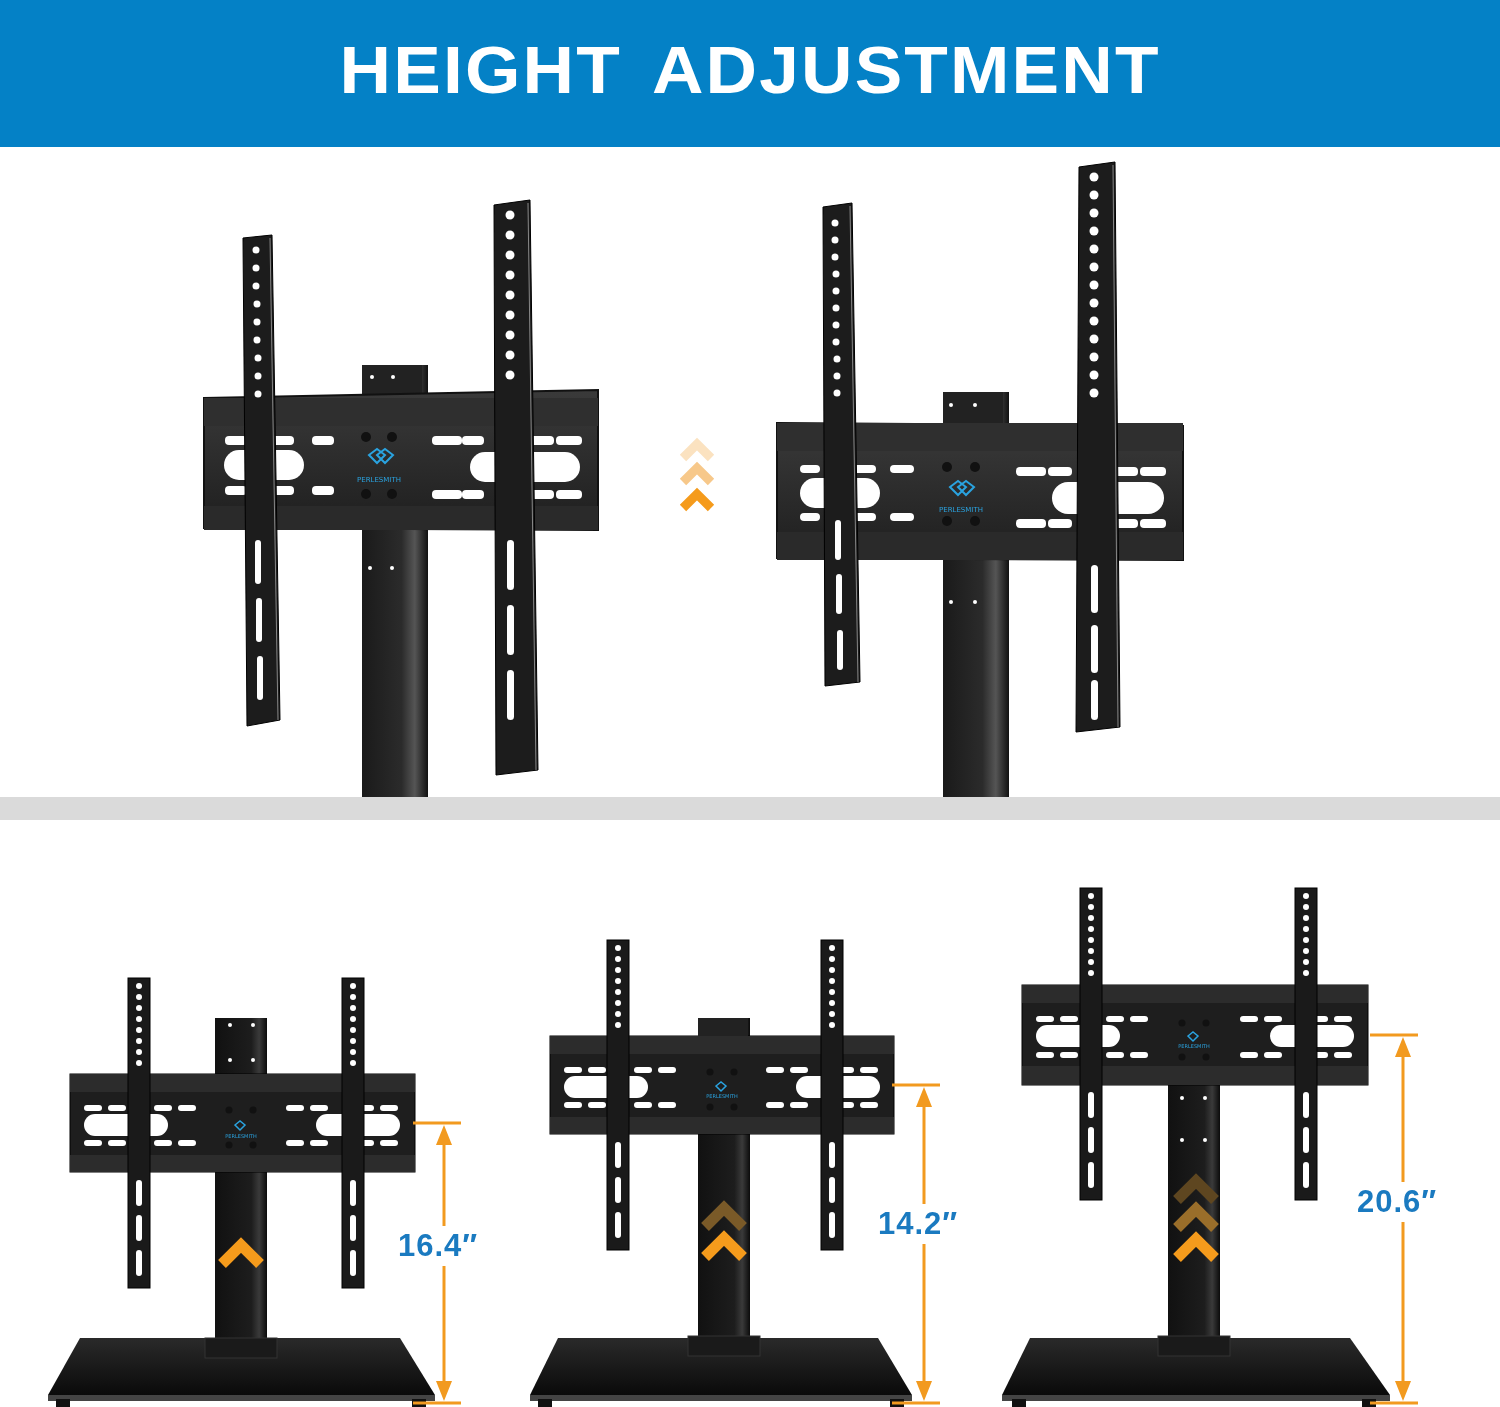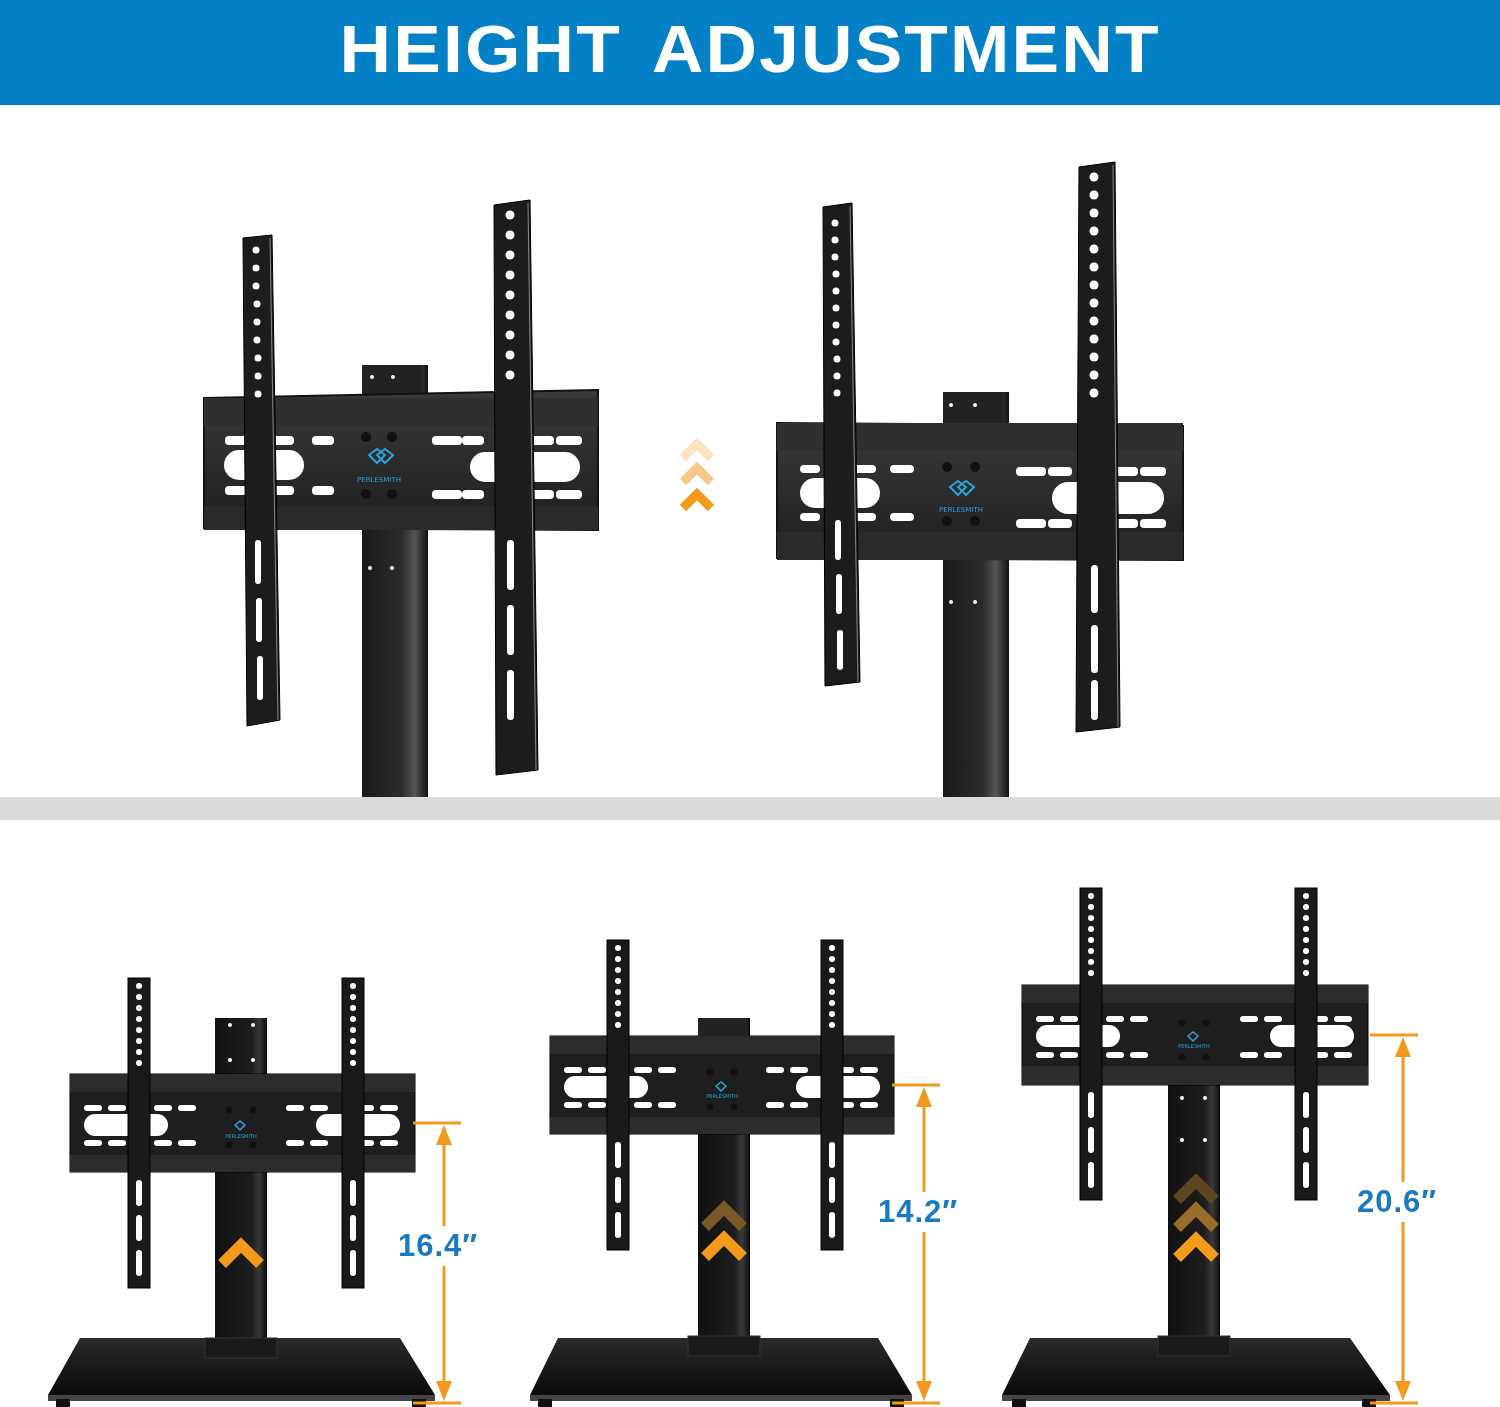--- a/index.html
+++ b/index.html
@@ -1,17 +1,17 @@
 <!DOCTYPE html>
 <html><head>
 <meta charset="utf-8">
 <style>
   html, body { margin: 0; padding: 0; }
   body { width: 1500px; height: 1407px; background: #ffffff; position: relative; overflow: hidden; font-family: "Liberation Sans", "DejaVu Sans", sans-serif; }
-  .banner { position: absolute; left: 0; top: 0; width: 1500px; height: 105px; background: #0481c6; display: flex; align-items: center; justify-content: center; }
+  .banner { position: absolute; left: 0; top: 0; width: 1500px; height: 147px; background: #0481c6; display: flex; align-items: center; justify-content: center; }
   .banner-title { color: #ffffff; font-weight: bold; font-size: 66px; letter-spacing: 2px; font-family: "Liberation Sans", sans-serif; transform: scaleX(1.08); transform-origin: center; margin-top: -8px; word-spacing: 10px; }
   .top-panel { position: absolute; left: 0; top: 147px; width: 1500px; height: 650px; background: #ffffff; }
   .separator { position: absolute; left: 0; top: 797px; width: 1500px; height: 23px; background: #dadada; }
   .bottom-panel { position: absolute; left: 0; top: 820px; width: 1500px; height: 587px; background: #ffffff; }
   svg { position: absolute; left: 0; top: 0; overflow: visible; }
   .dim-label { position: absolute; color: #1a7ac0; font-weight: bold; font-size: 31px; font-family: "Liberation Sans", sans-serif; background: #ffffff; padding: 2px 0; letter-spacing: 1px; }
   .brand-text { font-family: "DejaVu Sans", sans-serif; }
 </style>
 </head>
 <body>
@@ -465,15 +465,15 @@
         <line x1="1370" y1="1035" x2="1418" y2="1035" stroke="#f29a1f" stroke-width="3"></line>
         <line x1="1370" y1="1403" x2="1418" y2="1403" stroke="#f29a1f" stroke-width="3"></line>
         <line x1="1403" y1="1052" x2="1403" y2="1386" stroke="#f29a1f" stroke-width="3"></line>
         <polygon points="1395,1057 1403,1037 1411,1057" fill="#f29a1f"></polygon>
         <polygon points="1395,1381 1403,1401 1411,1381" fill="#f29a1f"></polygon>
       </g>
     </g>
   </svg>
 
   <div class="dim-label" style="left:398px; top:406px;">16.4″</div>
-  <div class="dim-label" style="left:878px; top:372px;">14.2″</div>
+  <div class="dim-label" style="left:878px; top:384px;">14.2″</div>
   <div class="dim-label" style="left:1357px; top:362px;">20.6″</div>
 </div>
 
 </body></html>

